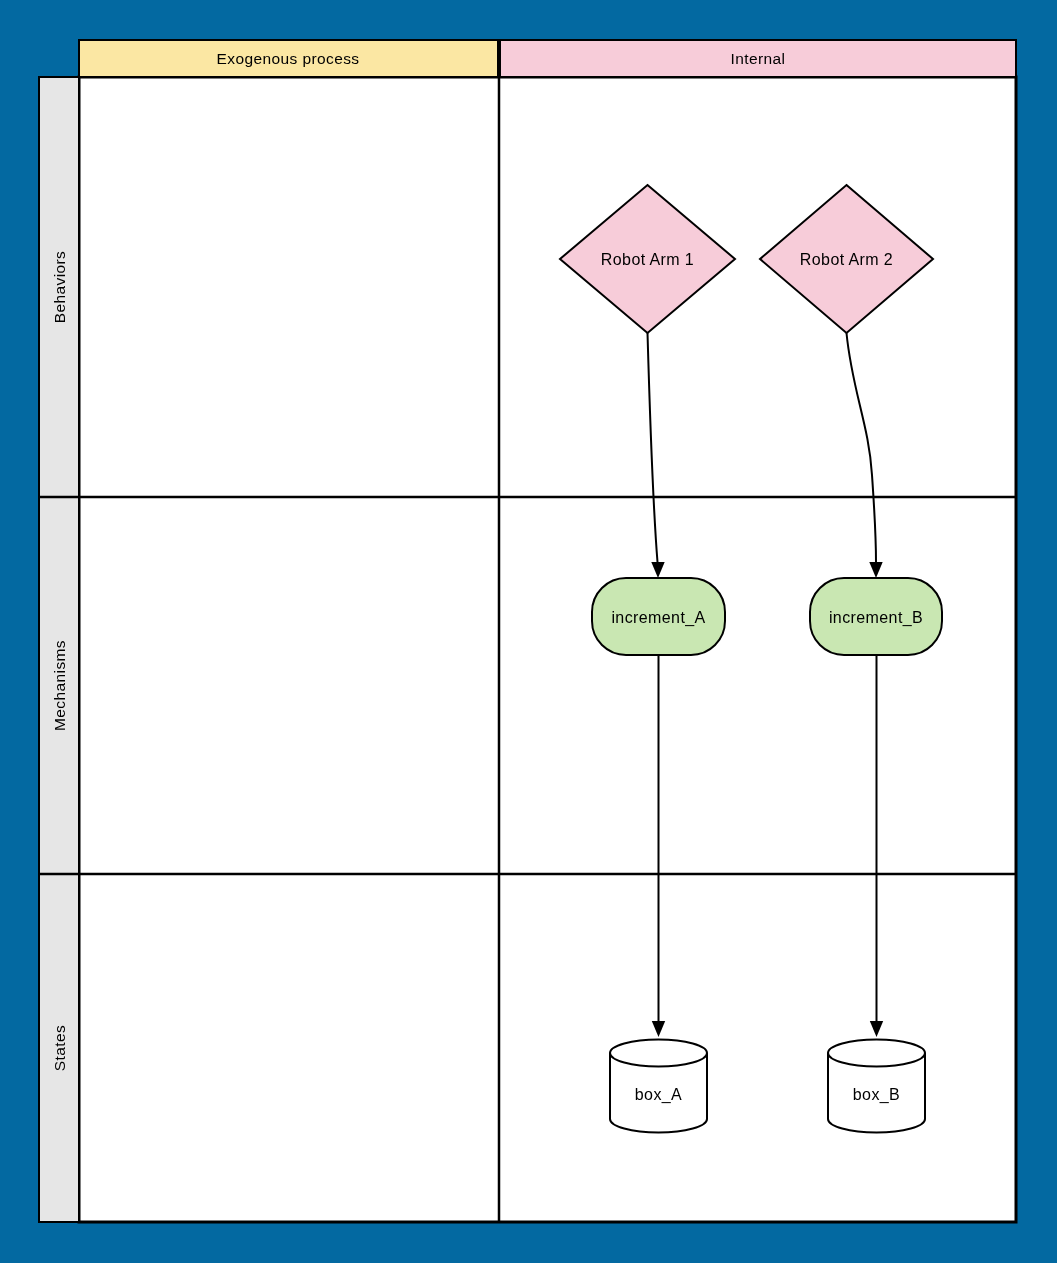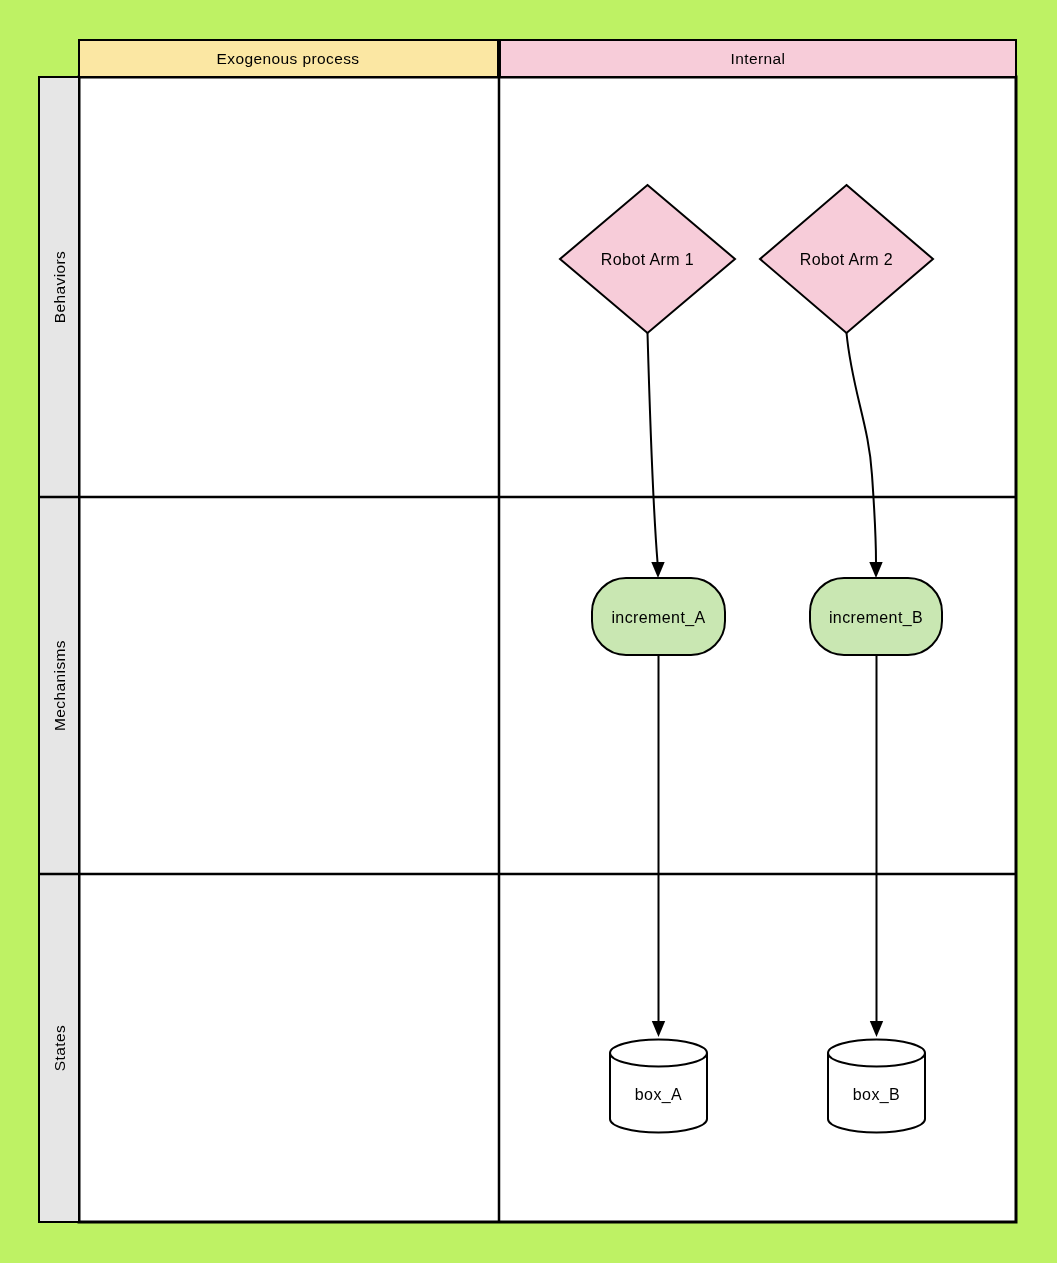--- a/index.html
+++ b/index.html
@@ -4,21 +4,21 @@
 <style>
   html, body {
     margin: 0;
     padding: 0;
     background: #ffffff;
   }
   .canvas {
     position: relative;
     width: 1057px;
     height: 1263px;
-    background: #bef264;
+    background: #0369a1;
     font-family: "Liberation Sans", "DejaVu Sans", sans-serif;
     overflow: hidden;
   }
   svg text {
     font-family: "Liberation Sans", "DejaVu Sans", sans-serif;
     font-size: 16px;
     fill: #000000;
     letter-spacing: 0.4px;
   }
   svg text.header-label { font-size: 15.5px; }

